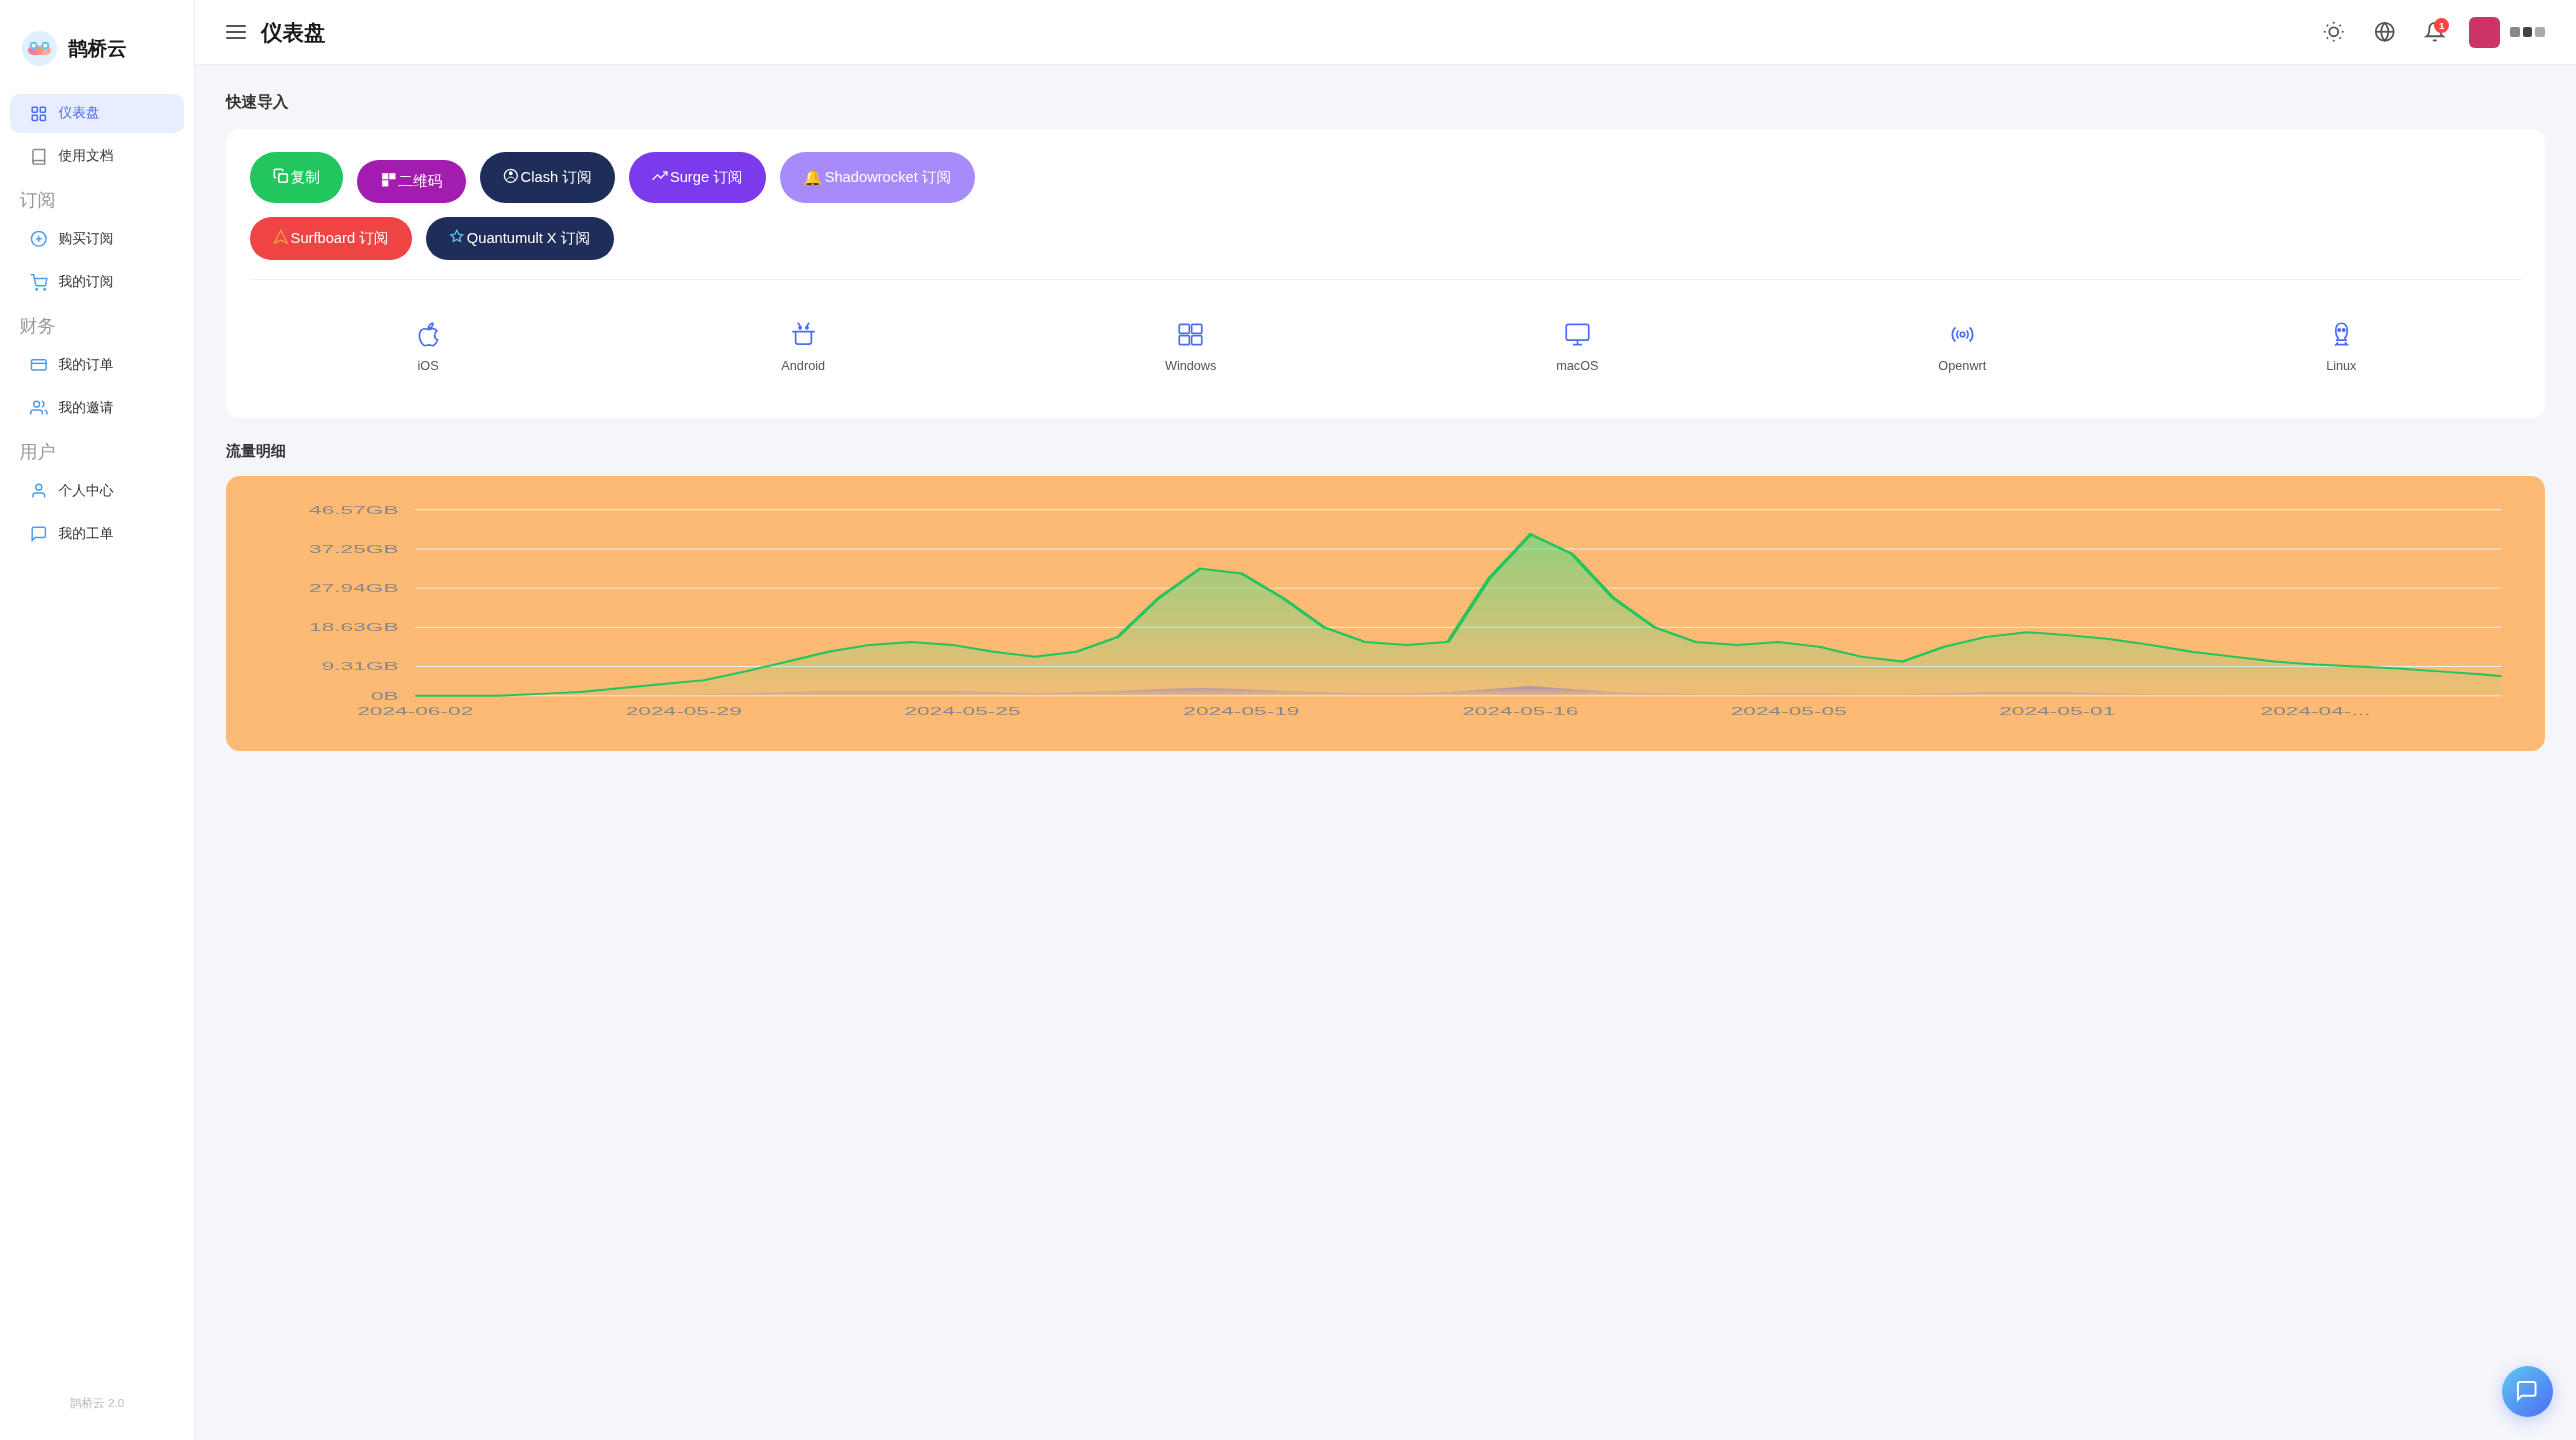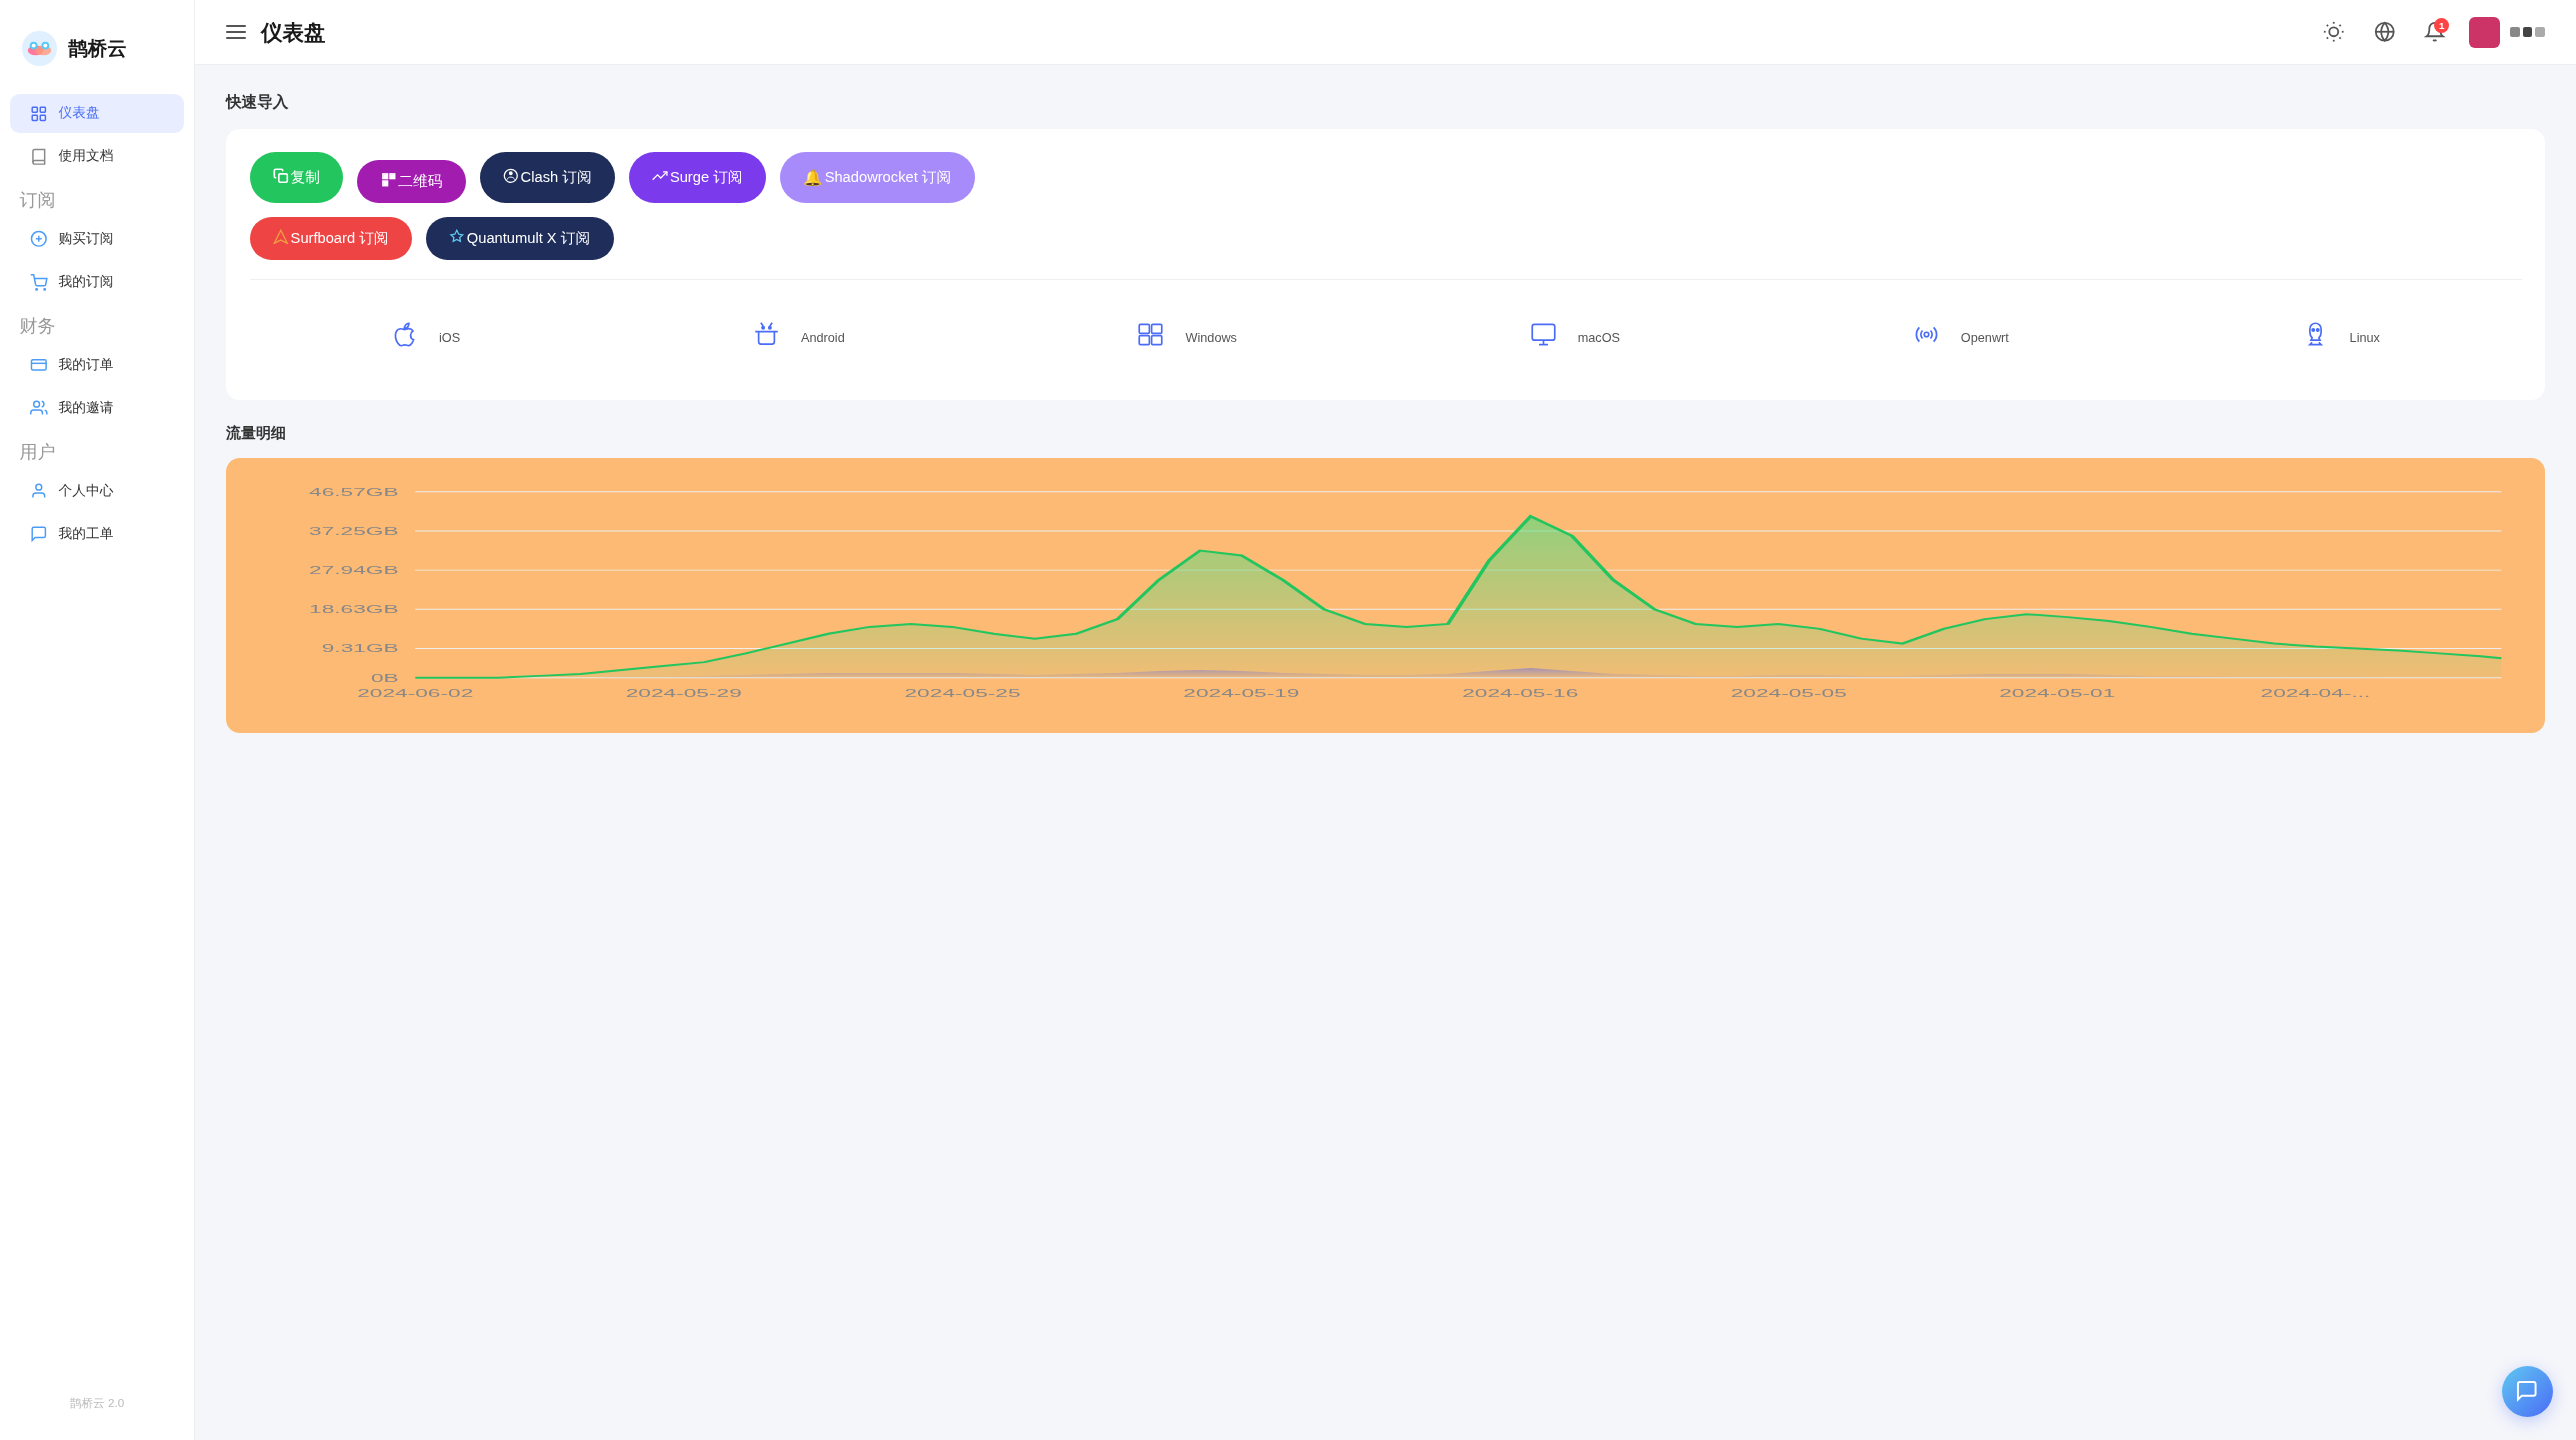--- a/index.html
+++ b/index.html
@@ -218,23 +218,23 @@
     
     .platform-row {
       display: flex;
       justify-content: space-around;
       align-items: center;
       padding: 11.7px 0;
       gap: 9.8px;
     }
     .platform-item {
       display: flex;
-      flex-direction: row;
-      align-items: center;
-      gap: 21px;
+      flex-direction: column;
+      align-items: center;
+      gap: 4px;
       cursor: pointer;
       padding: 9.8px 19.5px;
       border-radius: 9.8px;
       transition: background 0.15s;
     }
     .platform-item .p-icon {
       font-size: 27px;
       color: #4a6cf7;
     }
     .platform-item .p-label {

